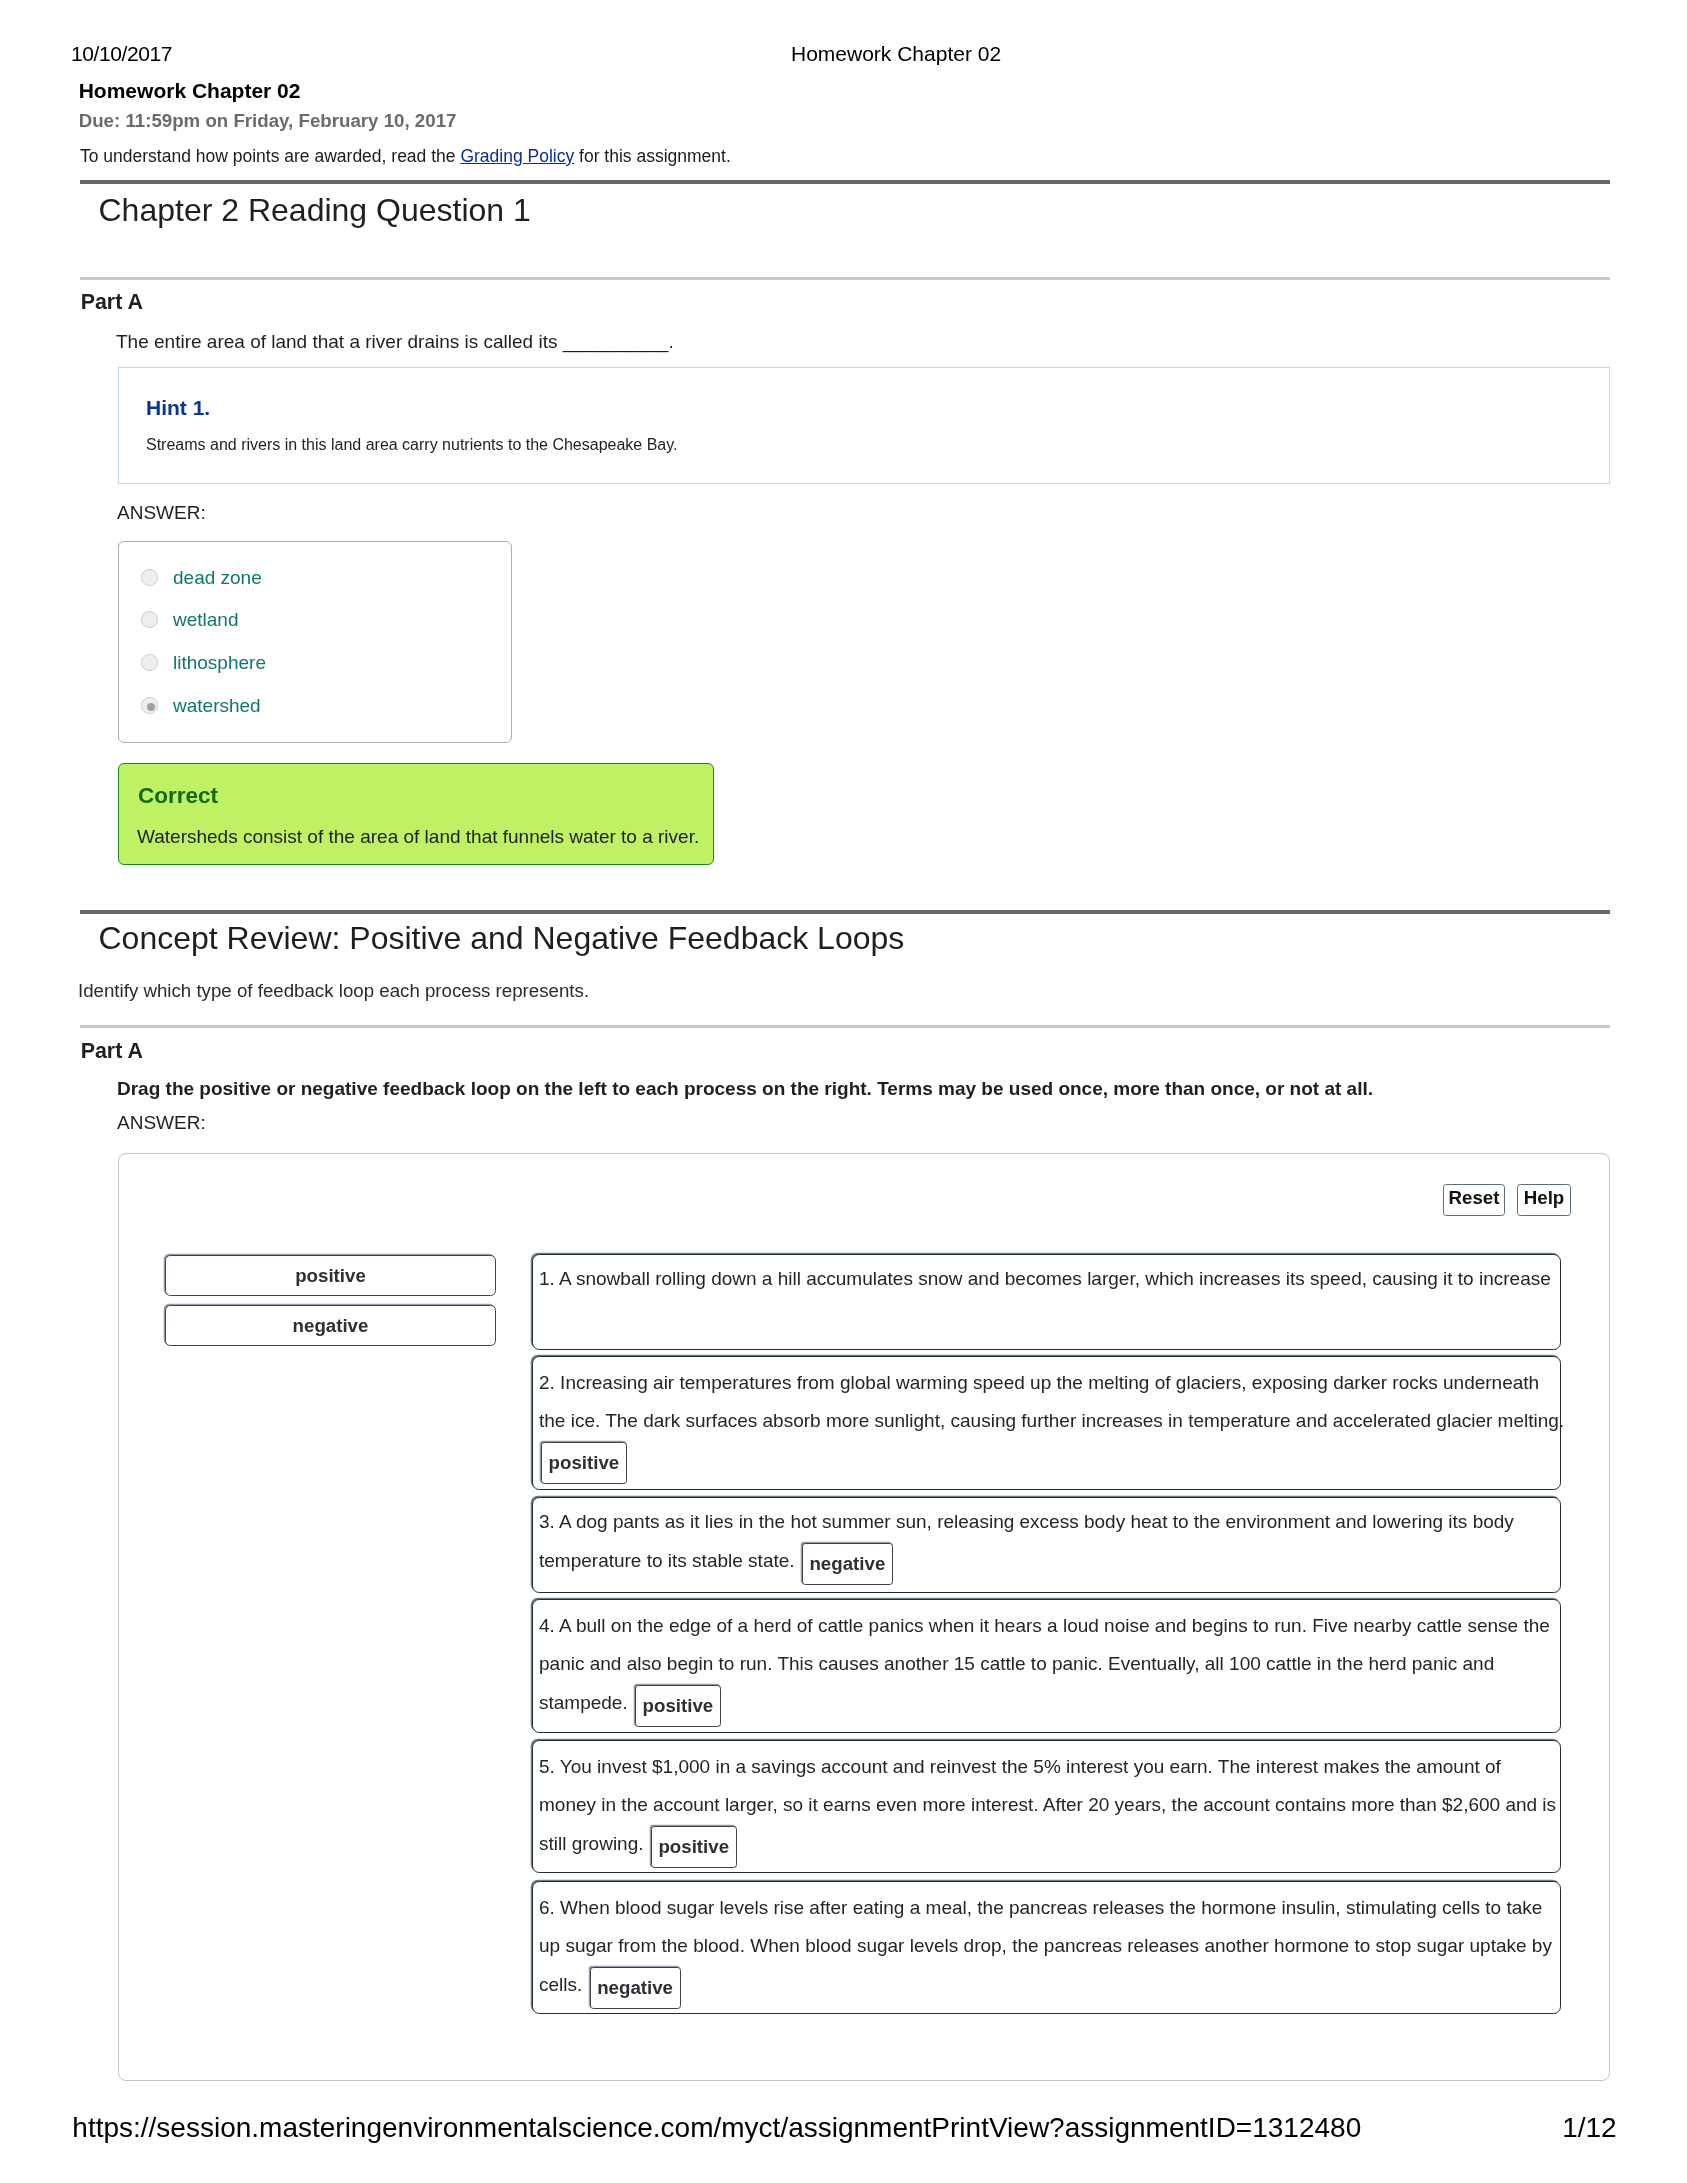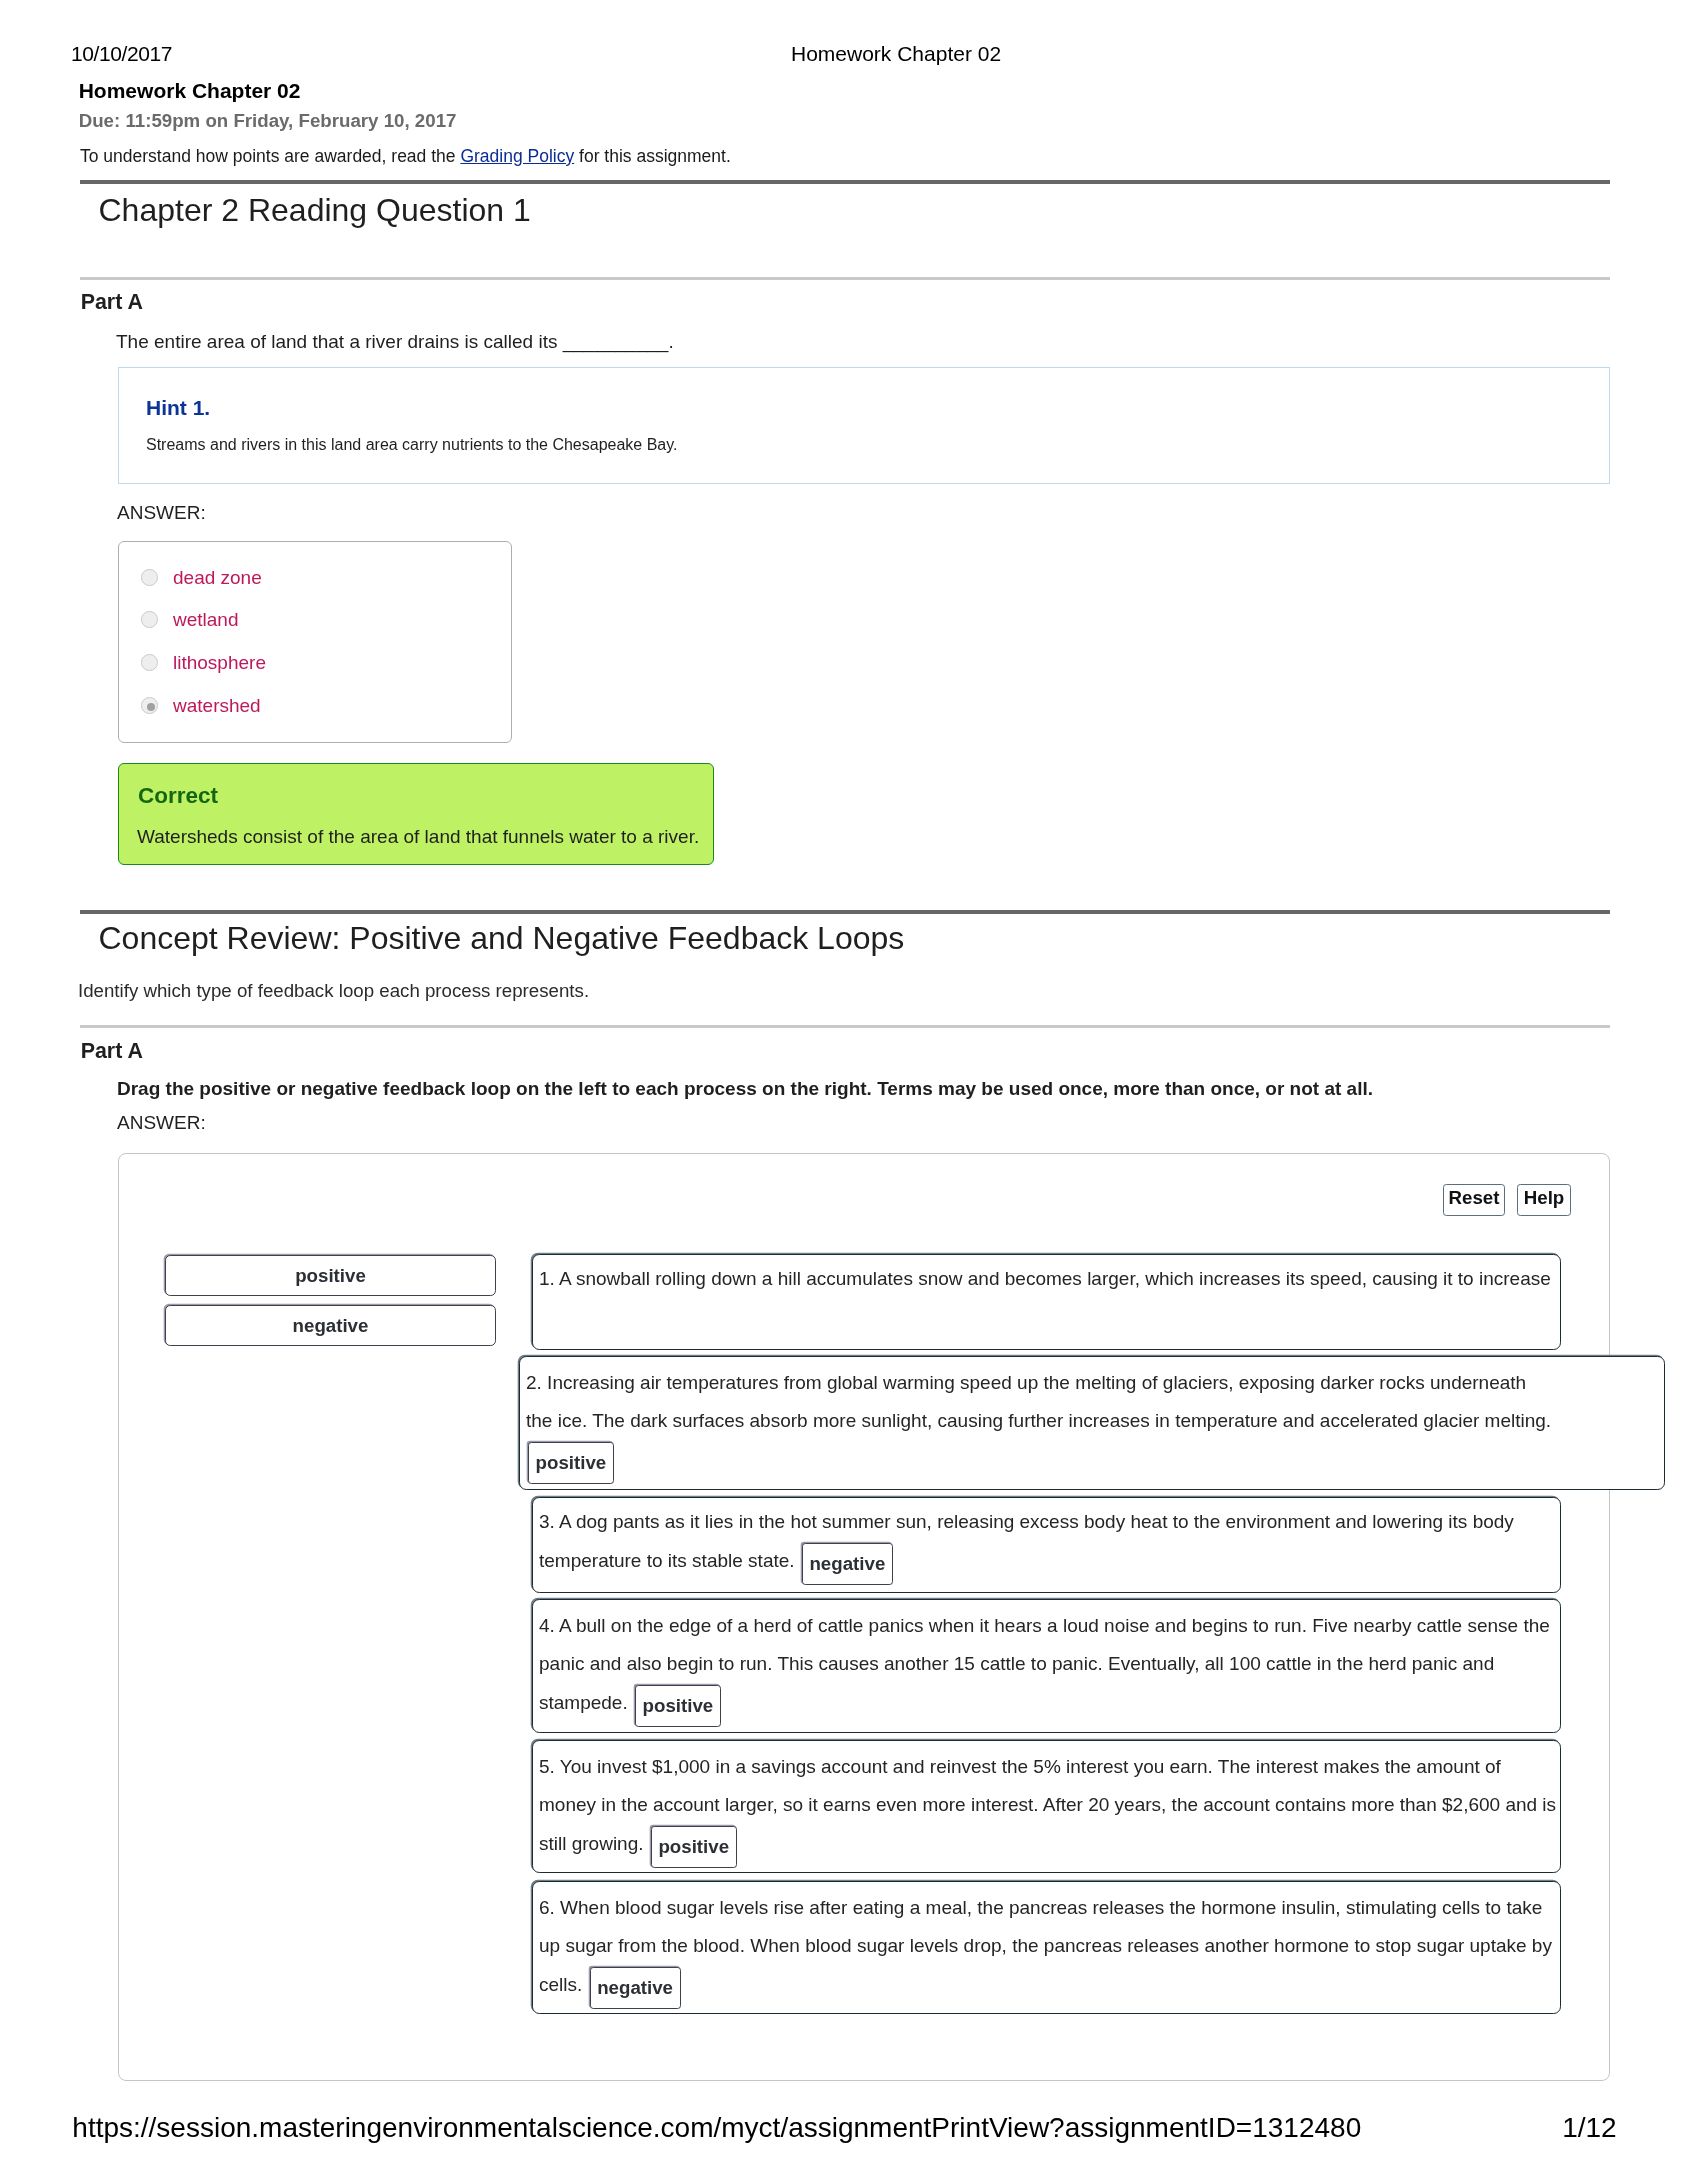--- a/index.html
+++ b/index.html
@@ -44,21 +44,21 @@
   .hintbox .h-title{position:absolute;font-size:21px;font-weight:bold;color:#0b3496;white-space:nowrap;}
   .hintbox .h-text{position:absolute;font-size:16px;color:#1f1f1f;white-space:nowrap;}
 
   
   .choicebox{position:absolute;border:1.3px solid #adadad;border-radius:6px;background:#fff;box-sizing:border-box;}
   .choice{position:absolute;left:22px;height:17px;}
   .radio{position:absolute;left:0;top:0;width:14.6px;height:14.6px;border-radius:50%;
          border:1.3px solid #cacaca;background:#eeeeee;box-sizing:content-box;}
   .radio.sel::after{content:"";position:absolute;left:4.6px;top:4.6px;width:8px;height:8px;
          border-radius:50%;background:#a0a0a0;}
-  .choice .lbl{position:absolute;left:32px;top:-2px;font-size:19px;color:#be185d;white-space:nowrap;}
+  .choice .lbl{position:absolute;left:32px;top:-2px;font-size:19px;color:#0f766e;white-space:nowrap;}
 
   
   .correctbox{position:absolute;border:1.3px solid #178a17;border-radius:6px;background:#bef264;box-sizing:border-box;}
   .correctbox .c-title{position:absolute;font-size:22.5px;font-weight:bold;color:#146611;white-space:nowrap;}
   .correctbox .c-text{position:absolute;font-size:19px;color:#1f1f1f;white-space:nowrap;}
 
   
   .ddbox{position:absolute;border:1.3px solid #c5c5c5;border-radius:8px;background:#fff;box-sizing:border-box;}
   .btn{position:absolute;border:1.3px solid #5b6e79;border-radius:3.3px;background:#fff;
        font-size:18.7px;font-weight:bold;color:#111;text-align:center;box-sizing:border-box;
@@ -145,21 +145,21 @@
 
       <div class="bankitem" style="left:46px;top:101px;width:331px;height:41px">positive</div>
       <div class="bankitem" style="left:46px;top:151px;width:331px;height:41px">negative</div>
 
       <div id="drop-items">
           <div class="dropitem" style="left: 413px; top: 100px; width: 1029px; height: 96px;">
             <div class="txt" style="left: 6px; top: 4.6px; width: 1012px;">
               <div style="white-space: nowrap; height: 38px;">1. A snowball rolling down a hill accumulates snow and becomes larger, which increases its speed, causing it to increase</div>
             </div>
           </div>
-          <div class="dropitem" style="left: 400px; top: 202px; width: 1146px; height: 134px; padding-left: 19px;">
+          <div class="dropitem" style="left: 413px; top: 202px; width: 1029px; height: 134px; padding-left: 19px;">
             <div class="txt" style="left: 6px; top: 6.6px; width: 1012px;">
               <div style="white-space: nowrap; height: 38px;">2. Increasing air temperatures from global warming speed up the melting of glaciers, exposing darker rocks underneath</div>
               <div style="white-space: nowrap; height: 38px;">the ice. The dark surfaces absorb more sunlight, causing further increases in temperature and accelerated glacier melting.</div>
               <div style="white-space: nowrap; height: 38px;"> <span class="tile">positive</span></div>
             </div>
           </div>
           <div class="dropitem" style="left: 413px; top: 343px; width: 1029px; height: 96px;">
             <div class="txt" style="left: 6px; top: 4.6px; width: 1012px;">
               <div style="white-space: nowrap; height: 38px;">3. A dog pants as it lies in the hot summer sun, releasing excess body heat to the environment and lowering its body</div>
               <div style="white-space: nowrap; height: 38px;">temperature to its stable state. <span class="tile">negative</span></div>

